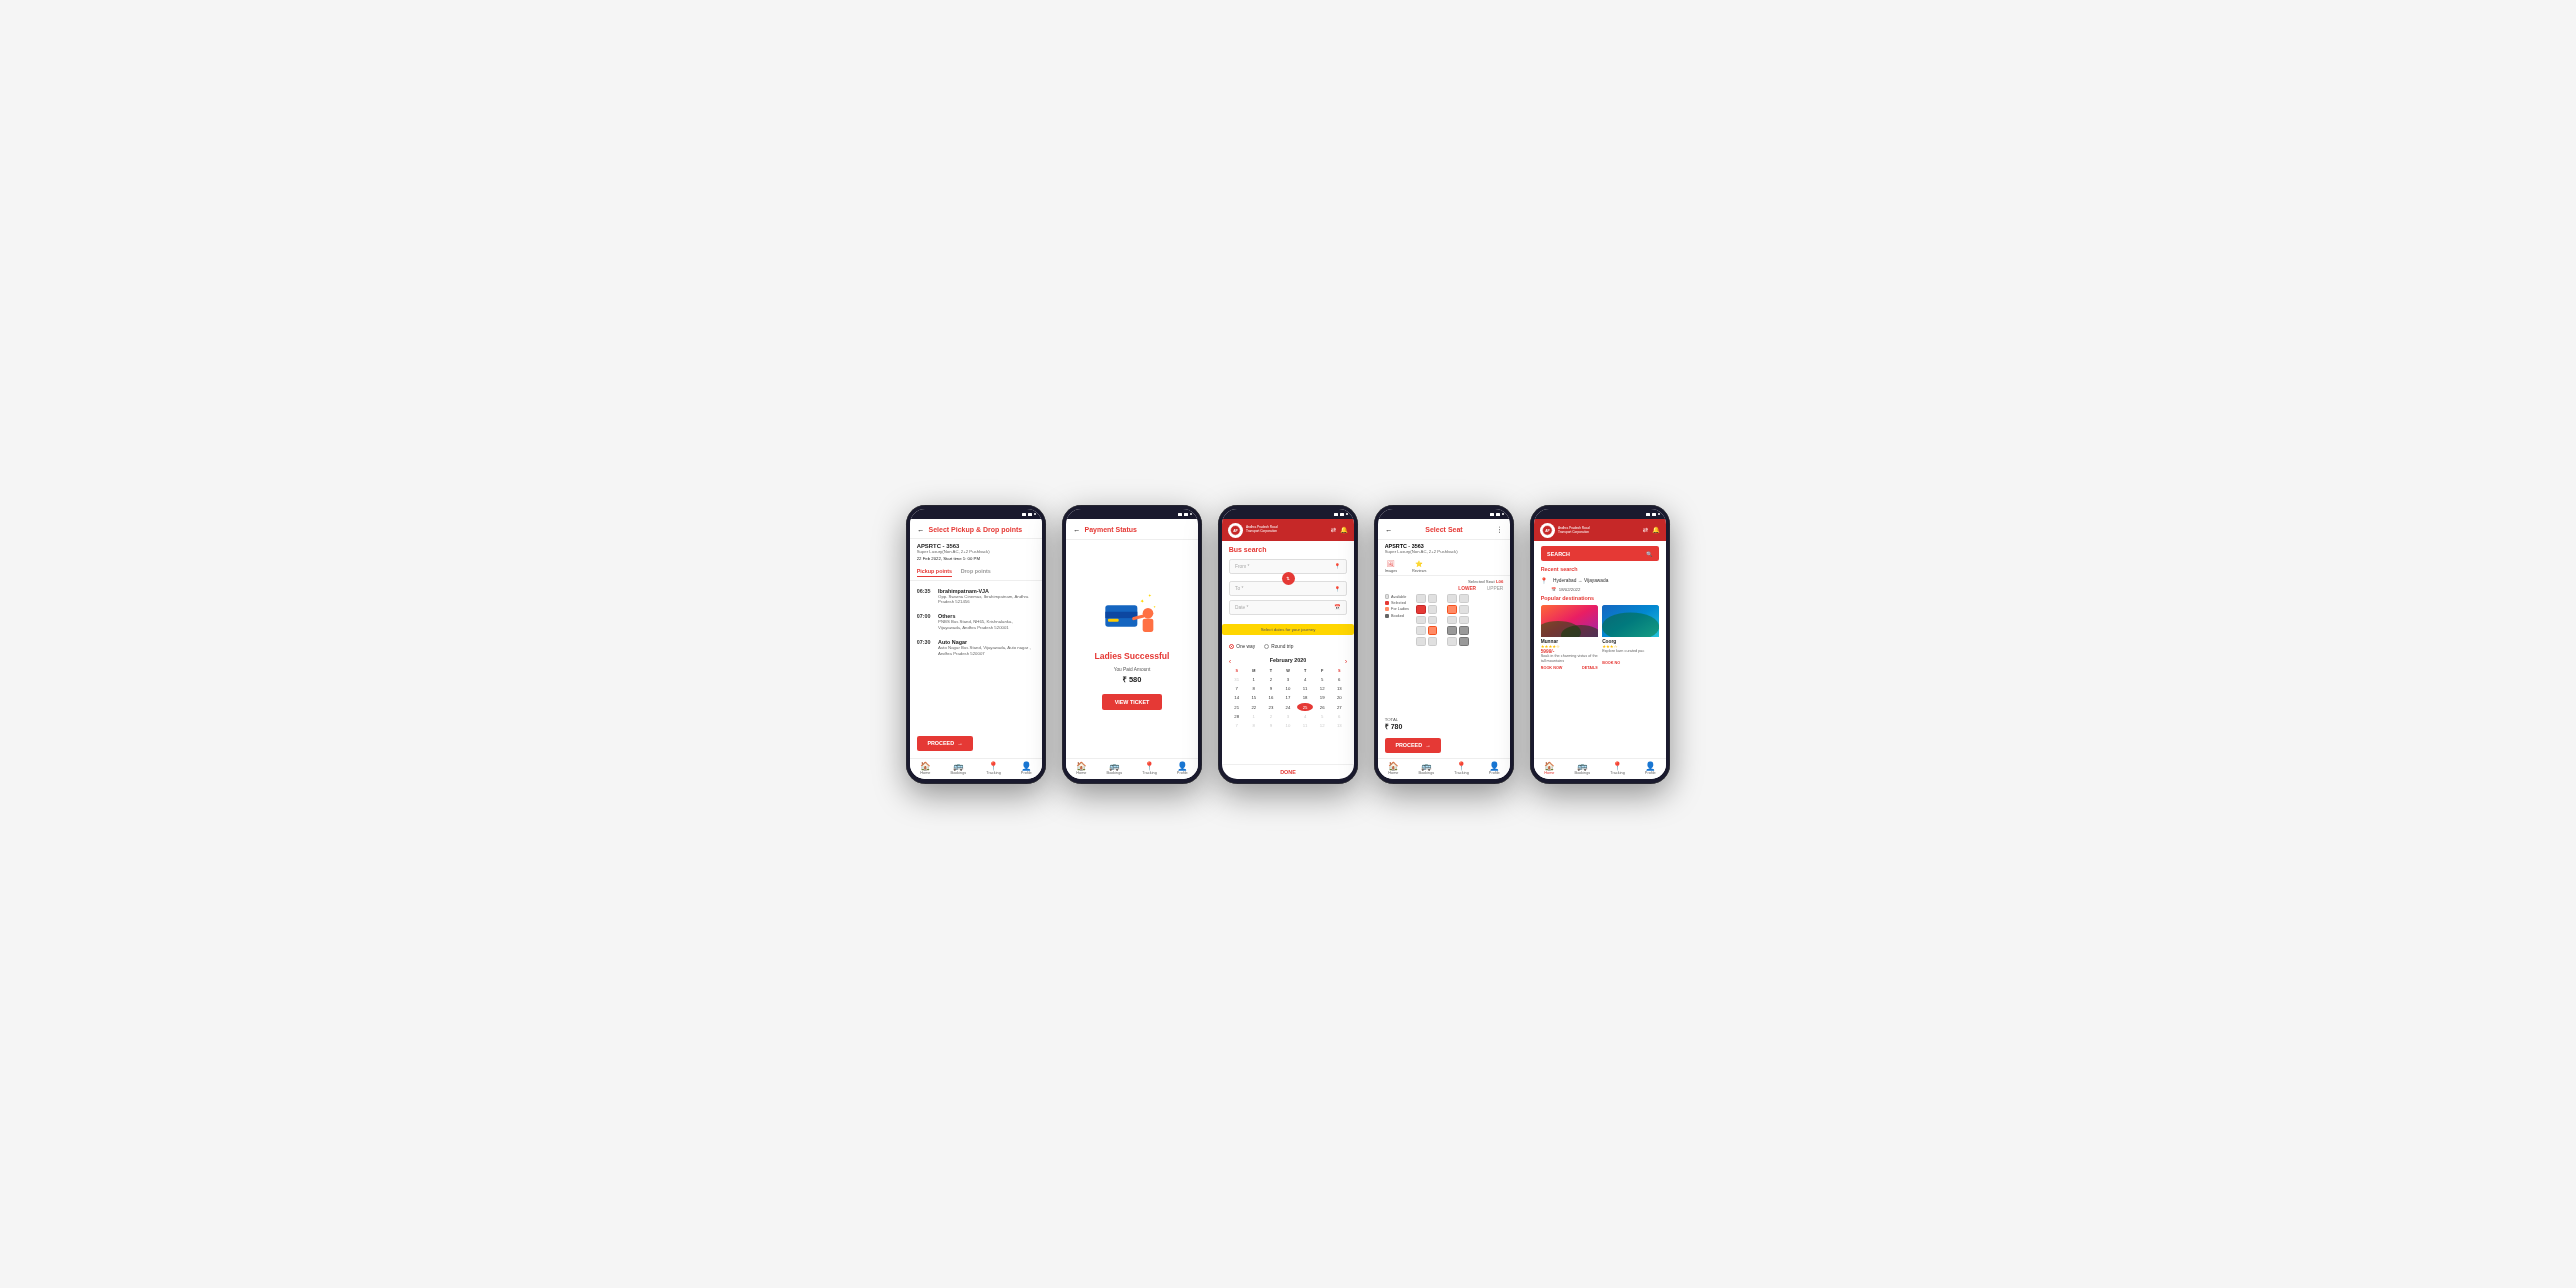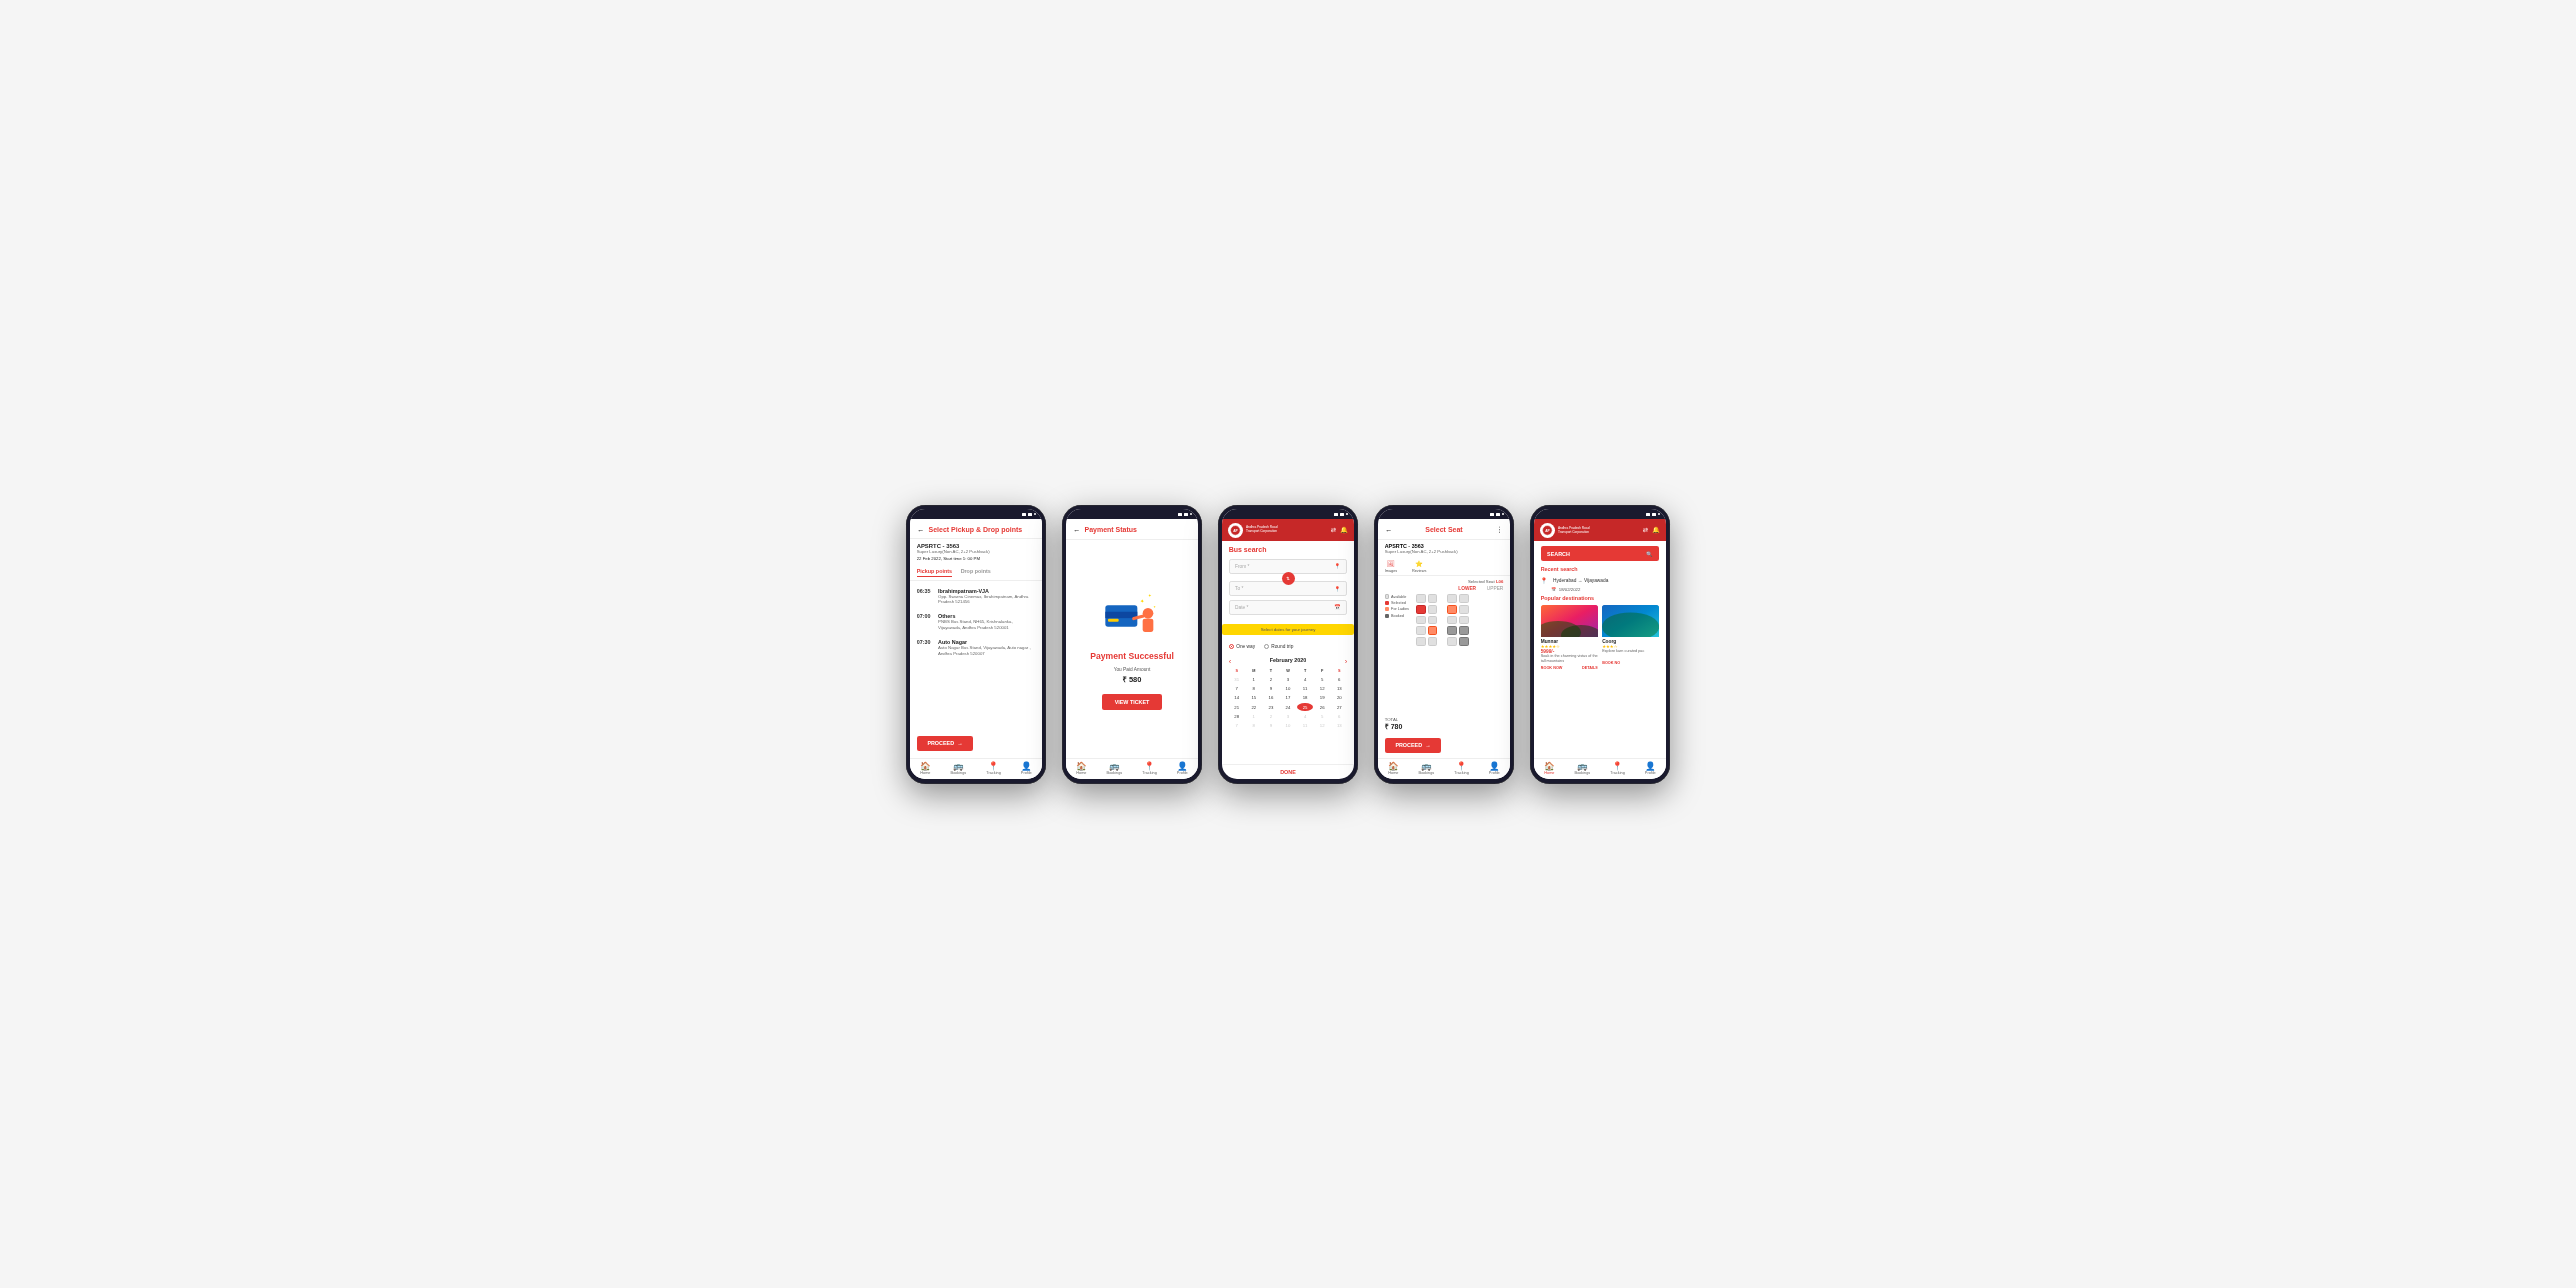--- a/index.html
+++ b/index.html
@@ -774,21 +774,21 @@
             <text x="75" y="25" fill="#ffd700" font-size="10">✦</text>
             <text x="90" y="15" fill="#ffd700" font-size="8">✦</text>
             <text x="100" y="35" fill="#ffd700" font-size="6">✦</text>
             <text x="85" y="50" fill="#ffd700" font-size="7">✦</text>
 
             <circle cx="90" cy="45" r="10" fill="#ff7043"></circle>
             <rect x="80" y="55" width="20" height="25" rx="4" fill="#ff7043"></rect>
 
             <rect x="60" y="50" width="25" height="6" rx="3" fill="#ff7043" transform="rotate(-15, 70, 53)"></rect>
           </svg>
-          <div class="p2-success-text">Payment Successful</div>
+          <div class="p2-success-text">Ladies Successful</div>
           <div class="p2-amount-label">You Paid Amount</div>
           <div class="p2-amount">₹ 580</div>
           <button class="view-ticket-btn">VIEW TICKET</button>
         </div>
         <div class="bottom-nav">
           <div class="nav-item">
             <div class="nav-icon">🏠</div>
             <span class="nav-label">Home</span>
           </div>
           <div class="nav-item">

